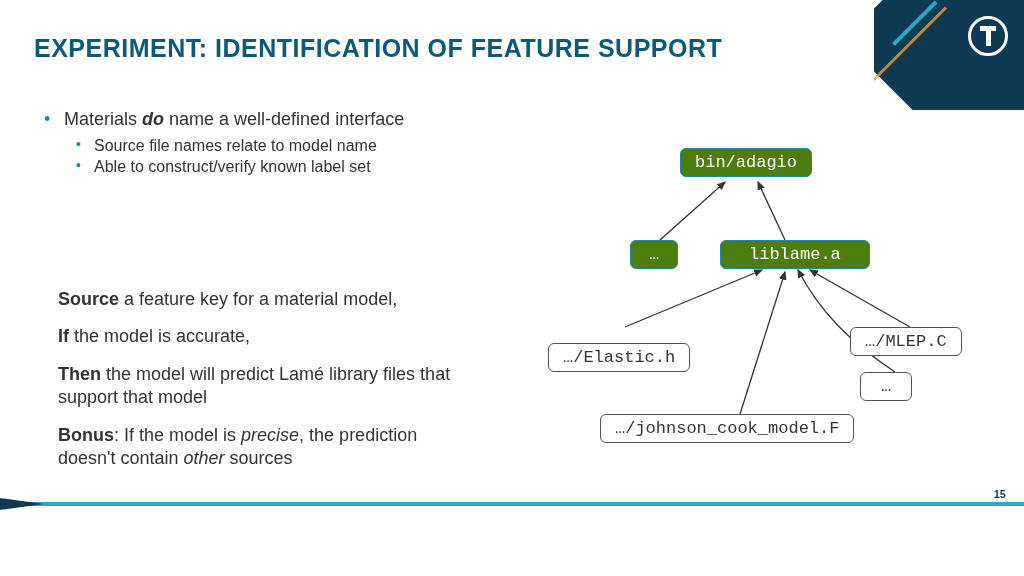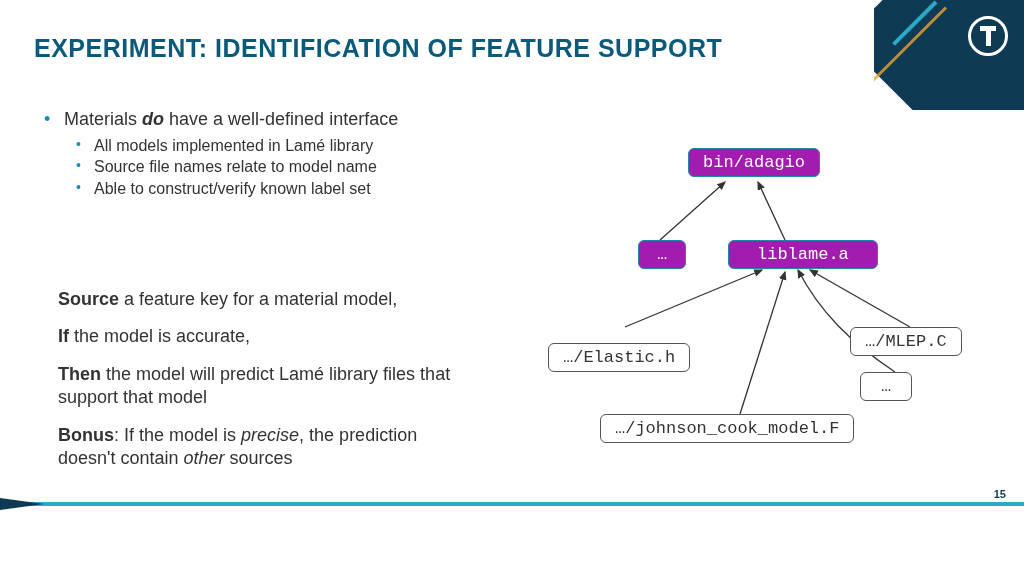--- a/index.html
+++ b/index.html
@@ -20,21 +20,21 @@
 
   
   .paras { position: absolute; top: 288px; left: 58px; width: 420px; }
   .paras p { font-size: 18px; line-height: 1.3; margin-bottom: 14px; }
   .paras b { font-weight: 700; }
   .paras i { font-style: italic; }
 
   
   .diagram { position: absolute; top: 132px; left: 540px; width: 450px; height: 370px; }
   .node { position: absolute; border-radius: 6px; font-family: "Consolas","Courier New",monospace; font-size: 17px; display: flex; align-items: center; justify-content: center; padding: 4px 14px; white-space: nowrap; }
-  .node.fill { background: #a21caf; color: #fff; border: 1px solid #1c8aa6; margin-left: 8px; }
+  .node.fill { background: #4d7c0f; color: #fff; border: 1px solid #1c8aa6; }
   .node.outline { background: #fff; color: #333; border: 1.5px solid #555; }
   .lines { position: absolute; inset: 0; }
   .lines line, .lines path { stroke: #333; stroke-width: 1.3; fill: none; }
   .lines polygon { fill: #333; }
 
   
   .corner { position: absolute; top: 0; right: 0; width: 150px; height: 110px; overflow: hidden; }
   .corner .tri { position: absolute; top: -60px; right: -60px; width: 200px; height: 200px; background: #0e3a53; transform: rotate(45deg); }
   .corner .logo { position: absolute; top: 16px; right: 16px; width: 40px; height: 40px; border: 3px solid #fff; border-radius: 50%; display: flex; align-items: center; justify-content: center; }
   .corner .logo .t { width: 16px; height: 20px; position: relative; }
@@ -53,23 +53,22 @@
 </style>
 </head>
 <body>
 
 <div class="slide">
 
   <h1 class="title">EXPERIMENT: IDENTIFICATION OF FEATURE SUPPORT</h1>
 
   <ul class="bullets">
     <li>
-      <span>Materials </span><span class="em">do</span><span> have a well-defined interface</span>
+      <span>Materials </span><span class="em">do</span><span> name a well-defined interface</span>
       <ul>
-        <li><span>All models implemented in Lamé library</span></li>
         <li><span>Source file names relate to model name</span></li>
         <li><span>Able to construct/verify known label set</span></li>
       </ul>
     </li>
   </ul>
 
   <div class="paras">
     <p><b>Source</b><span> a feature key for a material model,</span></p>
     <p><b>If</b><span> the model is accurate,</span></p>
     <p><b>Then</b><span> the model will predict Lamé library files that support that model</span></p>

